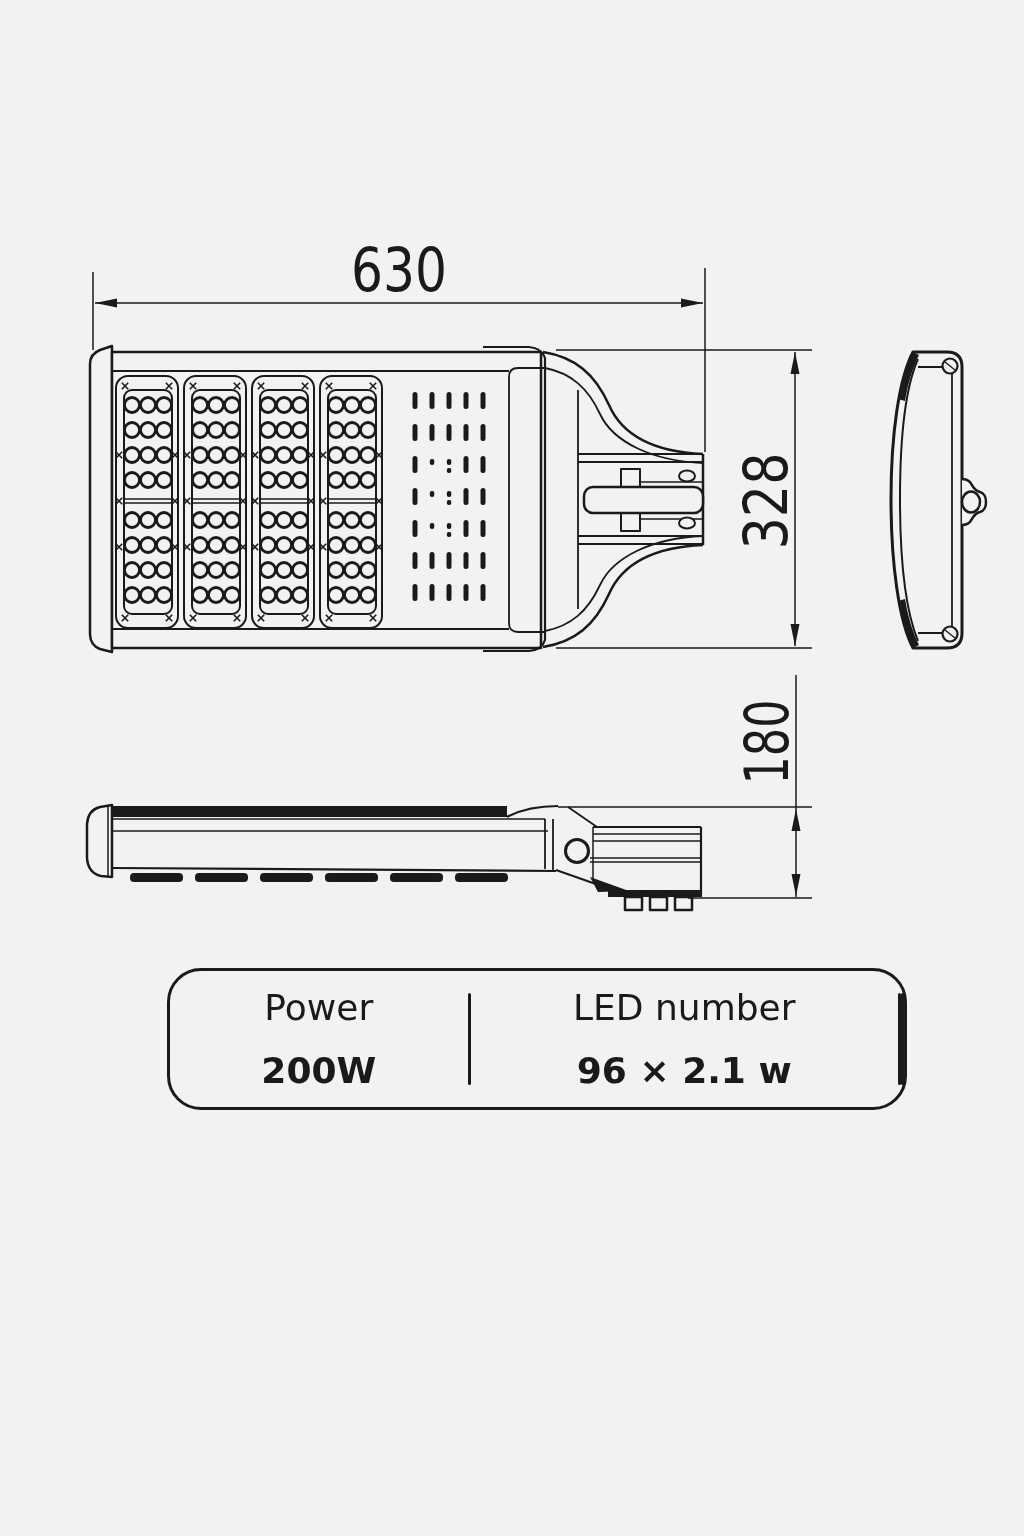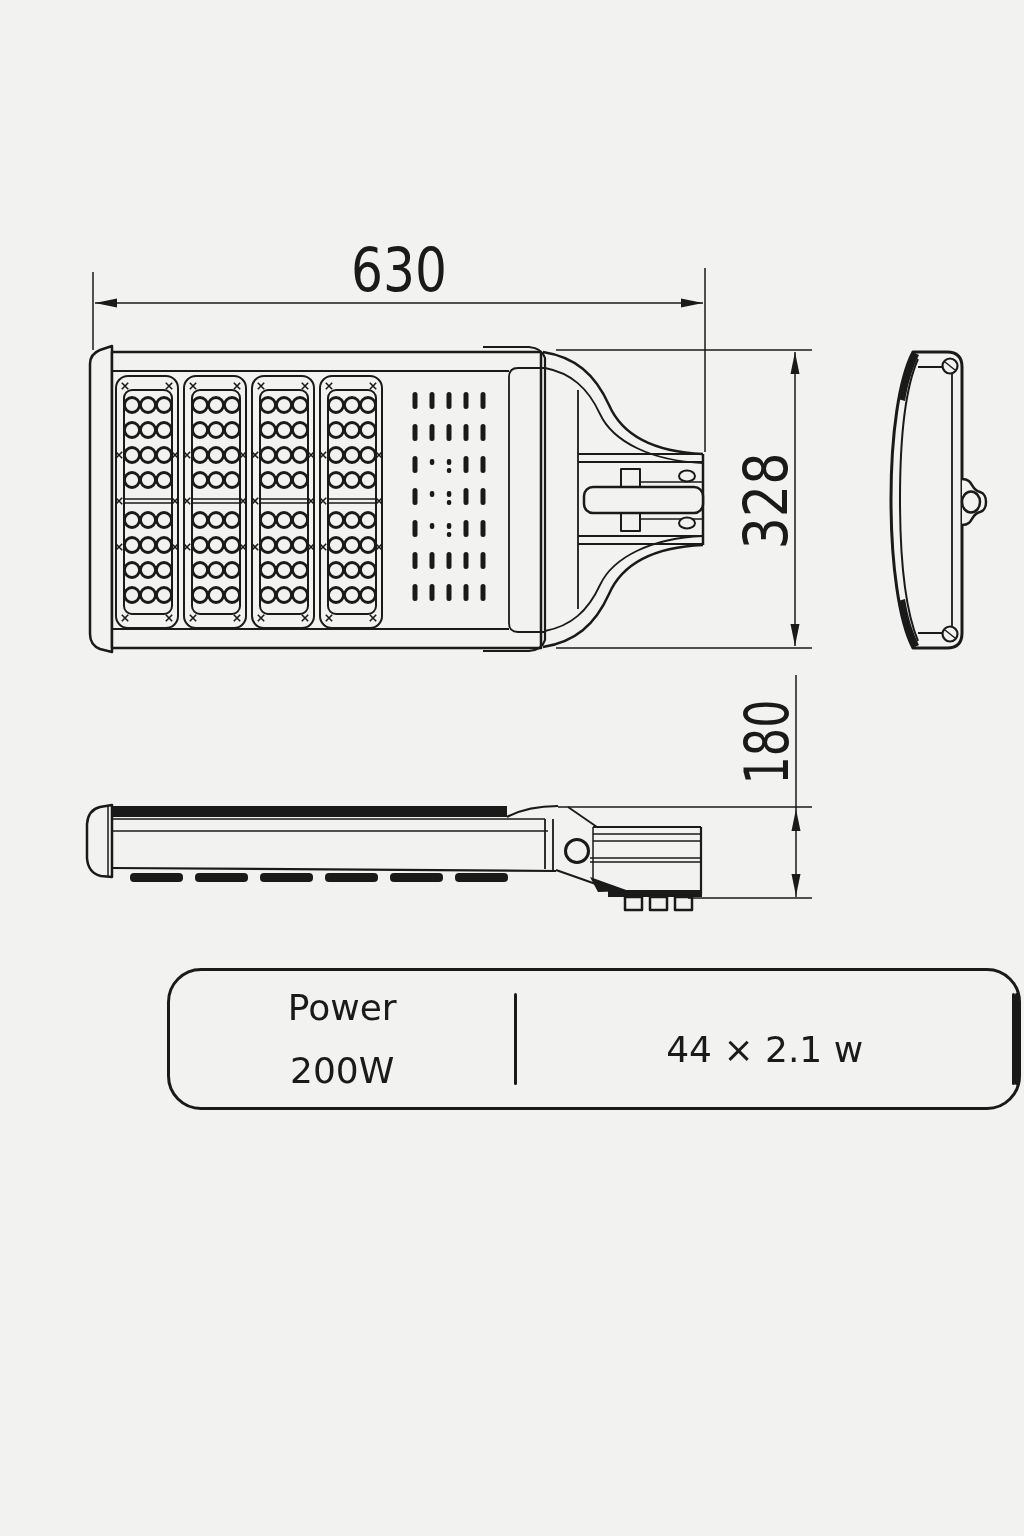--- a/index.html
+++ b/index.html
@@ -7,27 +7,27 @@
   body{background:var(--bg);font-family:"DejaVu Sans",sans-serif;}
   .canvas{position:relative;width:1024px;height:1536px;background:var(--bg);overflow:hidden;}
   svg{position:absolute;left:0;top:0;}
   .ln{stroke:var(--line);fill:none;stroke-linecap:butt;stroke-linejoin:round;}
   .fbg{fill:var(--bg);}
   .fln{fill:var(--line);stroke:none;}.s15{stroke-width:1.5}.s16{stroke-width:1.6}.s18{stroke-width:1.8}
   .s20{stroke-width:2}.s22{stroke-width:2.2}.s25{stroke-width:2.5}.s28{stroke-width:2.8}.s30{stroke-width:3}
   .dim-text{font-family:"DejaVu Sans",sans-serif;font-size:60px;fill:var(--line);}
   
   .spec-table{
-    position:absolute;left:167px;top:968px;width:854px;height:142px;
+    position:absolute;left:167px;top:968px;width:740px;height:142px;
     border:3px solid var(--line);border-radius:34px;
     display:flex;align-items:center;color:var(--line);
   }
   .spec-cell{display:flex;flex-direction:column;justify-content:center;align-items:center;
     font-size:36px;line-height:43px;height:100%;}
-  .spec-cell .val{margin-top:20px;}
+  .spec-cell .val{margin-top:20px;font-weight:bold;}
   .col-divider{width:3px;height:92px;background:var(--line);border-radius:2px;flex:0 0 auto;}
   .c0{flex:158 0 0}.c1{flex:227 0 0}.c2{flex:169 0 0}.c3{flex:174 0 0}
 </style>
 </head>
 <body>
 
 <div class="canvas">
 
 <svg width="1024" height="1536" viewBox="0 0 1024 1536">
 
@@ -377,19 +377,20 @@
   </g>
 </svg>
 
   <div class="spec-table">
     <div class="spec-cell c0">
       <div class="lbl">Power</div>
       <div class="val">200W</div>
     </div>
     <div class="col-divider"></div>
     <div class="spec-cell c1">
-      <div class="val">44 × 2.1 w</div>
+      <div class="lbl">LED number</div>
+      <div class="val">96 × 2.1 w</div>
     </div>
     <div class="col-divider"></div>
     <div class="col-divider"></div>
   </div>
 
 </div>
 
 </body></html>

